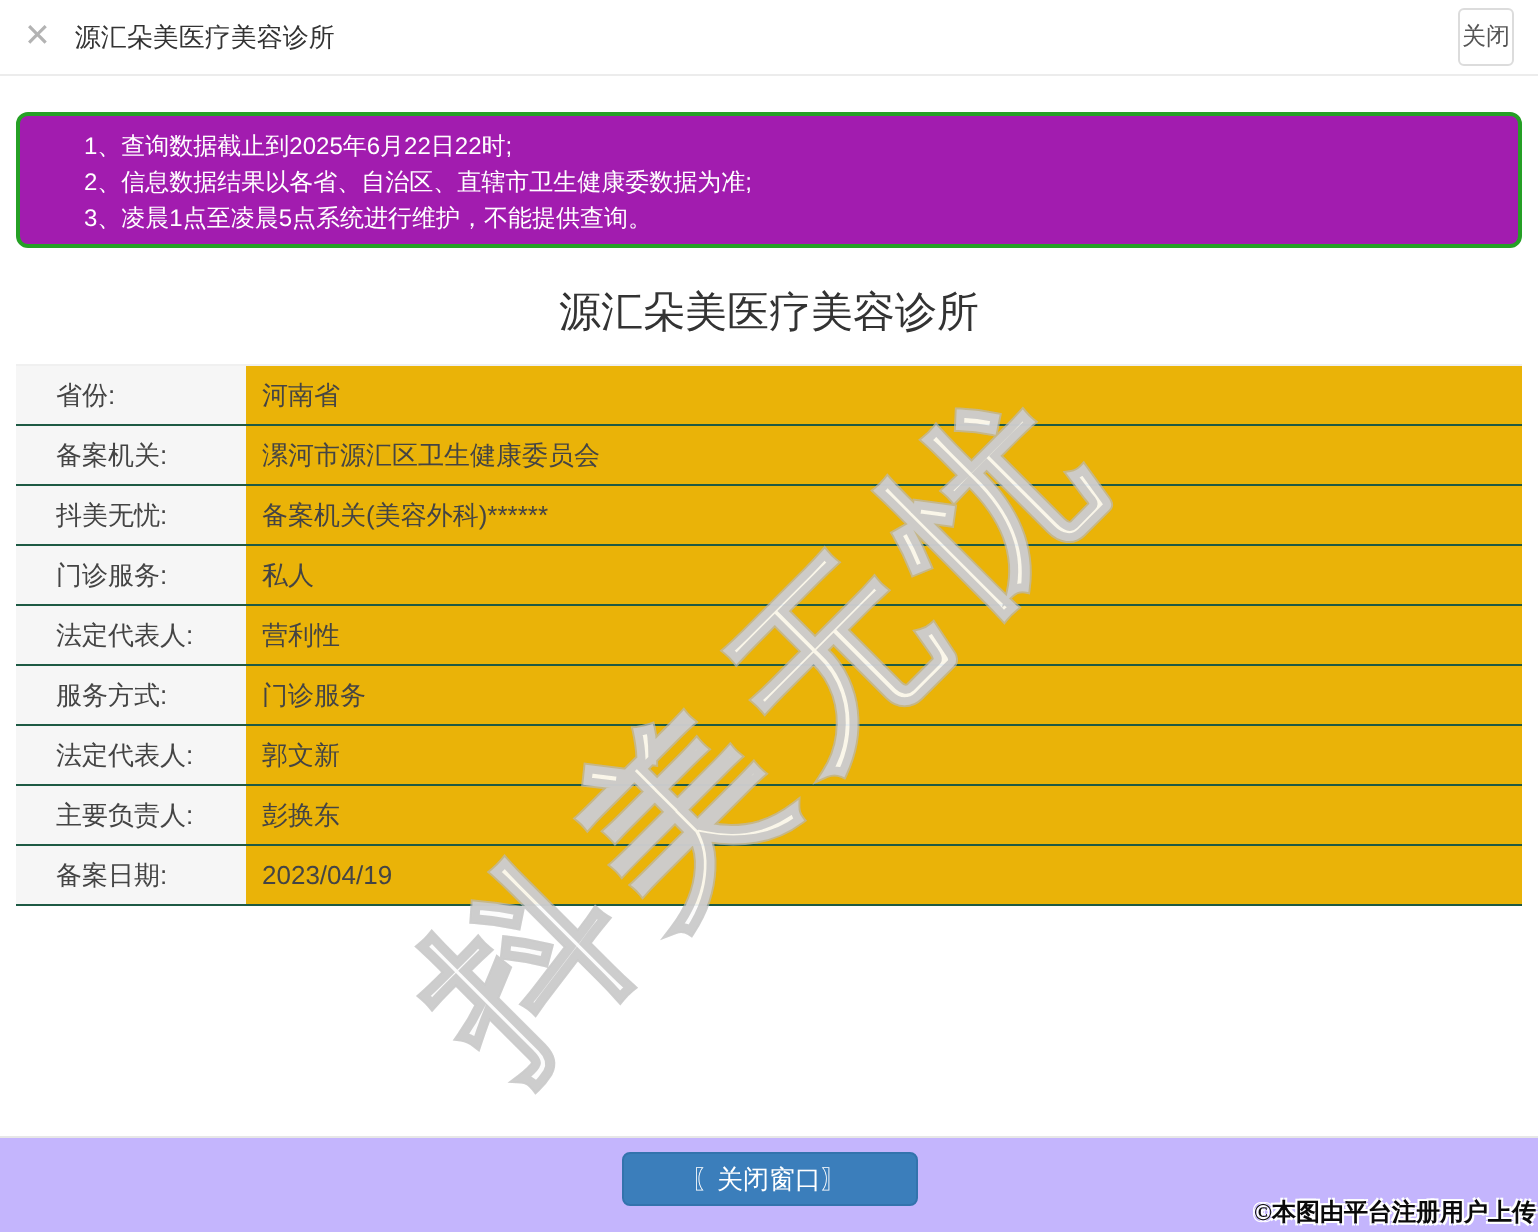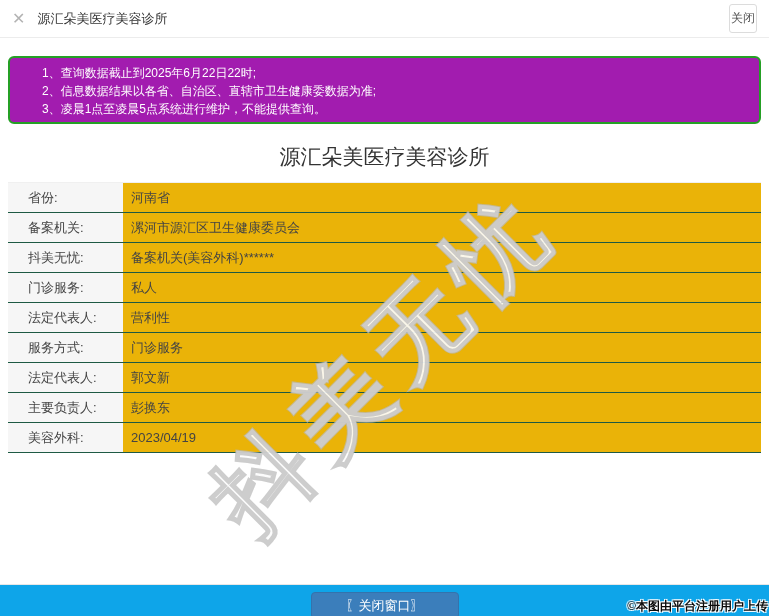--- a/index.html
+++ b/index.html
@@ -26,21 +26,21 @@
   .info-table td.lbl { width: 115px; background: #f6f6f6; padding-left: 20px; }
   .info-table td.val { padding-left: 8px; background: #eab308; }
 
   
   .watermark { position: absolute; left: 85px; top: 300px; width: 600px; text-align: center;
     transform: rotate(-45deg); font-size: 95px; font-weight: bold; letter-spacing: 14px;
     color: rgba(255,255,255,0.88); -webkit-text-stroke: 2px rgba(185,185,185,0.7);
     text-shadow: 0 0 1px rgba(180,180,180,0.4); pointer-events: none; z-index: 5; white-space: nowrap; }
 
   
-  .bottombar { position: absolute; left: 0; bottom: 0; width: 769px; height: 32px; border-top: 1px solid #e7e7e7; background: #0ea5e9; text-align: center; }
+  .bottombar { position: absolute; left: 0; bottom: 0; width: 769px; height: 48px; border-top: 1px solid #e7e7e7; background: #c4b5fd; text-align: center; }
   .btn-close-window { margin-top: 7px; width: 148px; height: 27px; background: #3b7ebb; border: 1px solid #3373ad; border-radius: 4px; color: #fff; font-size: 13px; cursor: pointer; font-family: inherit; }
   .copyright { position: absolute; right: 1px; bottom: 1px; font-size: 12px; font-weight: bold; color: #0a0a0a;
     text-shadow: -1px -1px 0 #fff, 1px -1px 0 #fff, -1px 1px 0 #fff, 1px 1px 0 #fff; font-family: Liberation Serif, serif; }
 </style>
 </head>
 <body>
 
 <div class="page">
 
   <div class="topbar">
@@ -85,21 +85,21 @@
       </tr>
       <tr>
         <td class="lbl">法定代表人:</td>
         <td class="val">郭文新</td>
       </tr>
       <tr>
         <td class="lbl">主要负责人:</td>
         <td class="val">彭换东</td>
       </tr>
       <tr>
-        <td class="lbl">美容外科:</td>
+        <td class="lbl">备案日期:</td>
         <td class="val">2023/04/19</td>
       </tr>
     </tbody>
   </table>
 
   <div class="watermark">抖美无忧</div>
 
   <div class="bottombar">
     <button class="btn-close-window">〖关闭窗口〗</button>
     <span class="copyright">©本图由平台注册用户上传</span>

